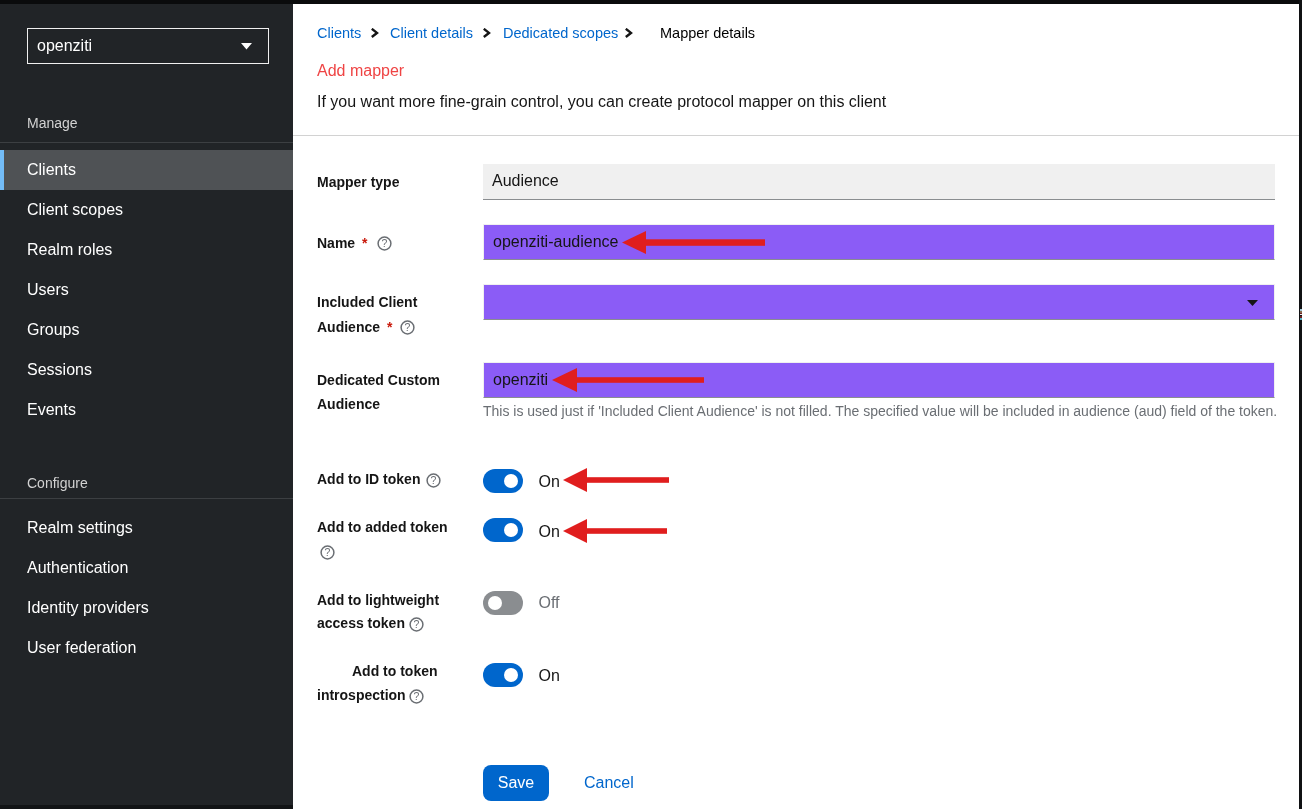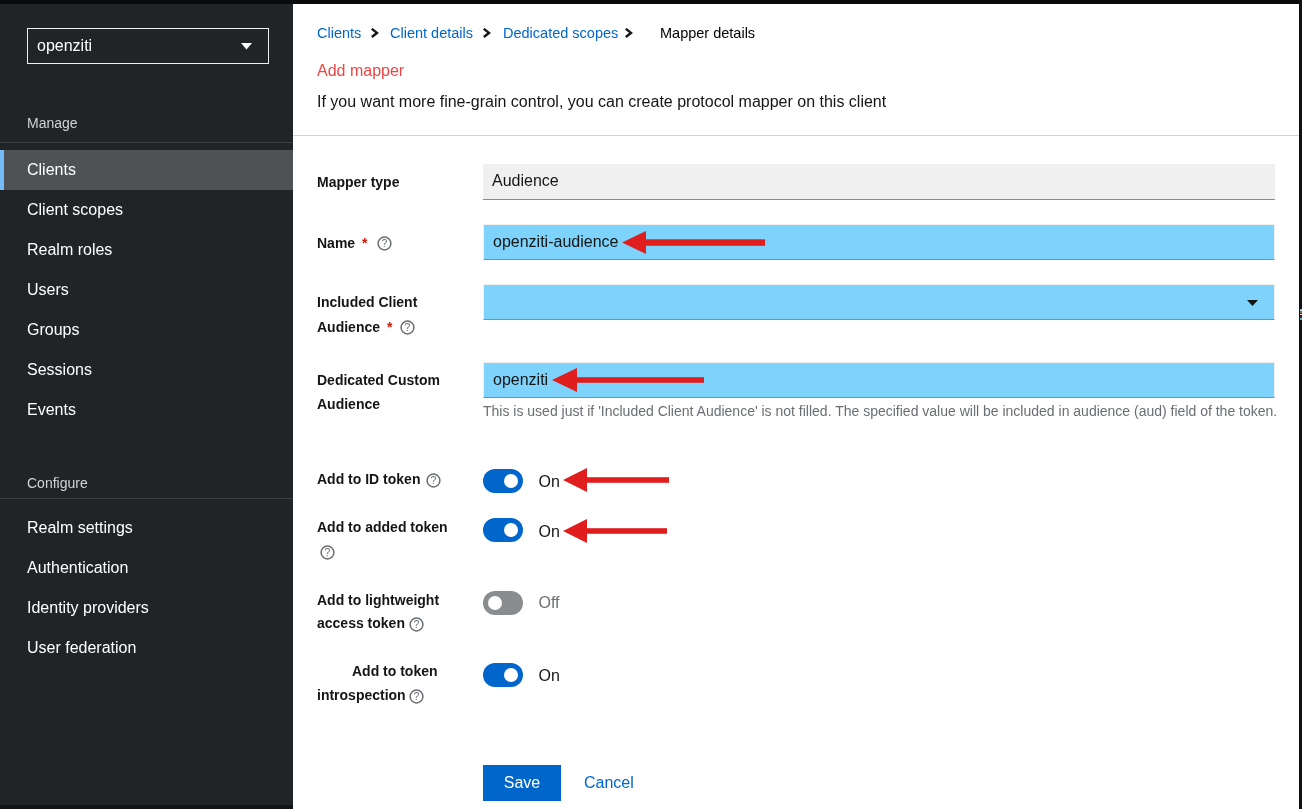--- a/index.html
+++ b/index.html
@@ -27,38 +27,38 @@
 
   
   .crumb { top:25px; font-size:14.5px; }
   .crumb a { color:#0066cc; text-decoration:none; }
   #title { left:317px; top:62px; font-size:16px; color:#ef4444; letter-spacing:0px; }
   #subtitle { left:317px; top:93px; font-size:16px; color:#151515; }
   #hdiv { left:293px; top:135px; width:1006px; height:1px; background:#d2d2d2; }
 
   .lbl { font-size:14px; font-weight:bold; color:#151515; line-height:14px; }
   .req { color:#c9190b; font-weight:bold; font-size:14px; margin-left:3px; }
-  .inp { left:483px; width:792px; height:36px; background:#7dd3fc;
+  .inp { left:483px; width:792px; height:36px; background:#8b5cf6;
          border:1px solid #f0f0f0; border-bottom:1px solid #8a8d90;
          font-size:16px; color:#151515; }
   .inp span { position:absolute; left:9px; top:8px; }
   .inp.dis { background:#f0f0f0; border:none; border-bottom:1px solid #8a8d90; }
   .helper { left:483px; font-size:14px; color:#6a6e73; }
 
   .toggle { left:483px; width:40px; height:24px; border-radius:12px; }
   .toggle.on { background:#0066cc; }
   .toggle.off { background:#8a8d90; }
   .knob { position:absolute; top:5px; width:14px; height:14px; border-radius:50%; background:#fff; }
   .toggle.on .knob { right:5px; }
   .toggle.off .knob { left:5px; }
   .tlabel { left:538.5px; font-size:16px; color:#151515; }
   .tlabel.off { color:#6a6e73; }
 
-  #save { left:483px; top:765px; width:78px; height:36px; background:#0066cc;
-          border-radius:0; color:#fff; font-size:16px; text-align:center; line-height:36px; }
+  #save { left:483px; top:765px; width:66px; height:36px; background:#0066cc;
+          border-radius:8px; color:#fff; font-size:16px; text-align:center; line-height:36px; }
   #cancel { left:584px; top:774px; font-size:16px; color:#0066cc; }
   .arrow { fill:#e01e1e; }
 </style>
 </head>
 <body>
 <div id="page">
   <div class="abs" id="topbar"></div>
   <div class="abs" id="sidebar">
     <div class="abs" id="realmbox">
         <span>openziti</span>

